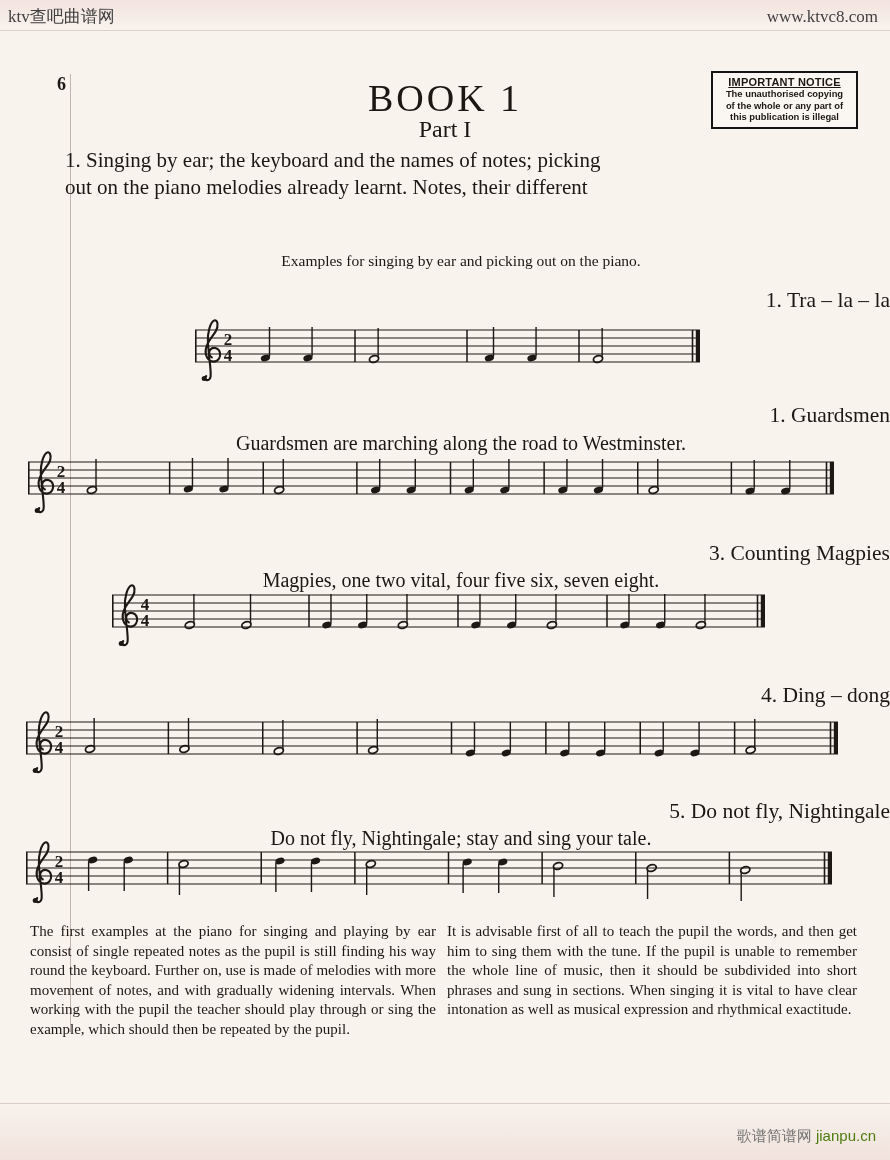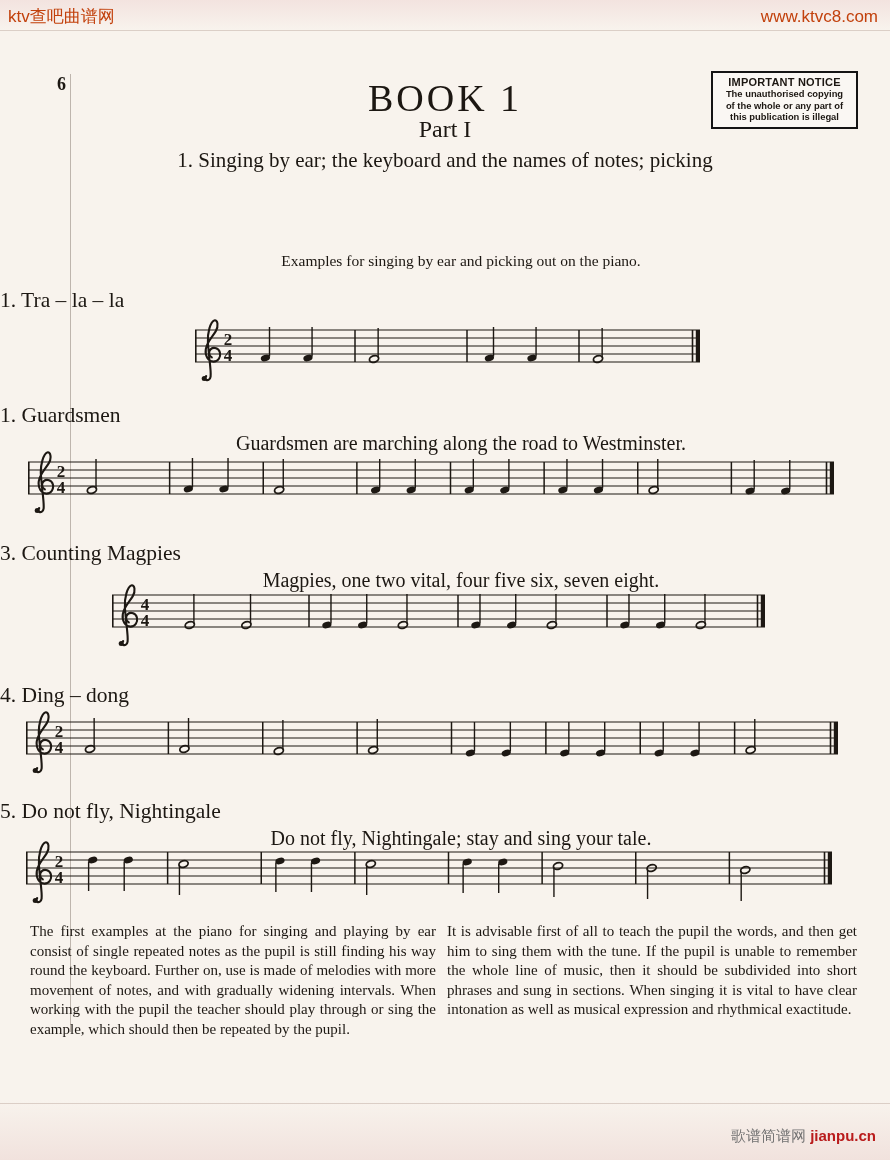--- a/index.html
+++ b/index.html
@@ -2,36 +2,36 @@
 <html><head>
 <meta charset="utf-8">
 <style>
   html,body{margin:0;padding:0;}
   body{
     width:890px;height:1160px;position:relative;overflow:hidden;
     font-family:"Liberation Serif",serif;color:#1c1712;
     background:linear-gradient(180deg,#f3e3df 0px,#f8f3ed 30px,#f8f3ed 1100px,#f1e2dd 1160px);
   }
   .abs{position:absolute;}
-  .wm-green{font-family:Liberation Sans, sans-serif;font-size:17px;color:#c2410c;}
+  .wm-green{font-family:Liberation Serif, serif;font-size:17px;color:#404040;}
   .wm-bottom{font-family:"Liberation Sans",sans-serif;font-size:15px;}
   .wm-gray{color:#737373;}
-  .wm-orange{color:#b91c1c;font-weight:bold;}
+  .wm-orange{color:#4d7c0f;font-weight:normal;}
   .page-edge{position:absolute;left:0;width:100%;height:1px;background:rgba(165,140,130,.35);}
   .fold{position:absolute;left:70px;top:74px;width:1px;height:958px;background:rgba(110,95,85,.42);}
   .pageno{font-size:18px;font-weight:bold;}
   .book-title{left:0;width:100%;text-align:center;font-size:38px;letter-spacing:3px;}
   .part-title{left:0;width:100%;text-align:center;font-size:24px;}
-  .heading{left:65px;width:760px;text-align:center;font-size:21px;line-height:27px;}
+  .heading{left:65px;width:760px;text-align:left;font-size:21px;line-height:27px;}
   .caption{left:0;width:100%;text-align:center;font-size:15.5px;padding-left:16px;}
   .notice{left:711px;top:71px;width:137px;border:2px solid #141414;background:rgba(255,255,255,.35);
     font-family:"Liberation Sans",sans-serif;text-align:center;padding:3px 3px 4px;}
-  .notice-title{font-size:11px;font-weight:bold;letter-spacing:.2px;}
+  .notice-title{font-size:11px;font-weight:bold;letter-spacing:.2px;text-decoration:underline;}
   .notice-line{font-size:9.4px;font-weight:bold;line-height:11.5px;}
-  .ex-title{left:0;width:100%;text-align:left;font-size:21.5px;}
+  .ex-title{left:0;width:100%;text-align:right;font-size:21.5px;}
   .ex-sub{left:16px;width:100%;text-align:center;font-size:20px;}
   .staff{position:absolute;}
   .fcol{font-size:15px;line-height:19.5px;text-align:justify;}
 </style>
 </head>
 <body>
 
 <div class="abs wm-green" style="left:8px;top:5px">ktv查吧曲谱网</div>
 <div class="abs wm-green" style="right:12px;top:7px">www.ktvc8.com</div>
 <div class="page-edge" style="top:30px"></div>
@@ -42,20 +42,21 @@
 <div class="abs notice">
   <div class="notice-title">IMPORTANT NOTICE</div>
   <div class="notice-line">The unauthorised copying</div>
   <div class="notice-line">of the whole or any part of</div>
   <div class="notice-line">this publication is illegal</div>
 </div>
 <div class="abs book-title" style="top:76px">BOOK 1</div>
 <div class="abs part-title" style="top:116px">Part I</div>
 <div class="abs heading" style="top:147px">
   <div>1. Singing by ear;  the keyboard and the names of notes;  picking</div>
+  <div>out on the piano melodies already learnt. Notes, their different</div>
 </div>
 <div class="abs caption" style="top:252px">Examples for singing by ear and picking out on the piano.</div>
 
 <div class="abs ex-title" style="top:288px">1. Tra – la – la</div>
 <svg class="staff" width="505" height="88" style="left:195px;top:302px" viewBox="0 -28 505 88">
     <line x1="0" y1="0" x2="505" y2="0" stroke="#1d1813" stroke-width="1.15"></line>
     <line x1="0" y1="8" x2="505" y2="8" stroke="#1d1813" stroke-width="1.15"></line>
     <line x1="0" y1="16" x2="505" y2="16" stroke="#1d1813" stroke-width="1.15"></line>
     <line x1="0" y1="24" x2="505" y2="24" stroke="#1d1813" stroke-width="1.15"></line>
     <line x1="0" y1="32" x2="505" y2="32" stroke="#1d1813" stroke-width="1.15"></line>

